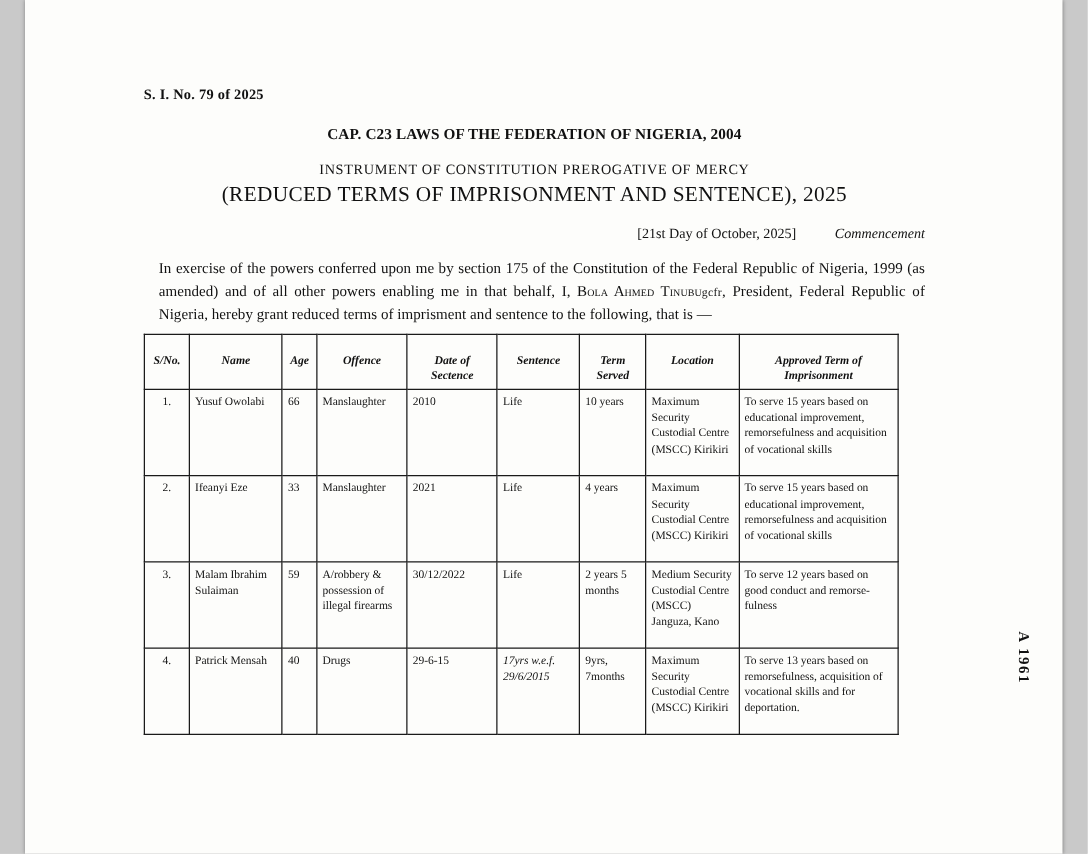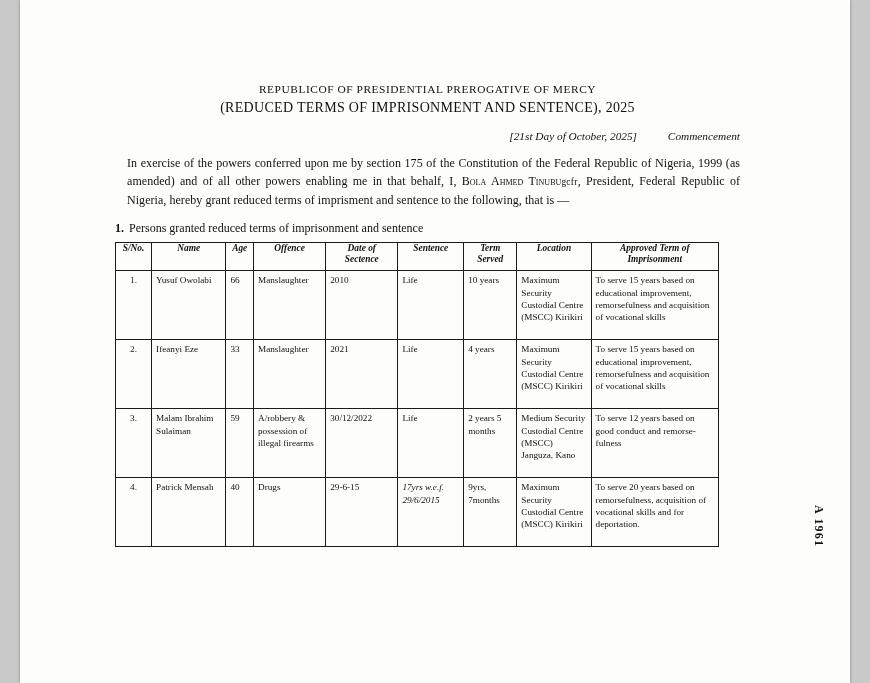--- a/index.html
+++ b/index.html
@@ -52,32 +52,31 @@
     line-height: 1.55;
     margin-top: 2px;
   }
   .title3 {
     font-size: 11.4px;
     letter-spacing: 0.55px;
     margin-top: 11px;
     line-height: 1.45;
   }
   .title4 {
-    font-size: 14px;
+    font-size: 17px;
     letter-spacing: 0.3px;
     line-height: 1.45;
   }
   .commence-row {
     margin-top: 12px;
     font-size: 11.3px;
     text-align: right;
     color: #111;
   }
   .commence-date {
-    font-style: italic;
   }
   .commence-word {
     font-style: italic;
     margin-left: 28px;
     display: inline-block;
   }
   .body-para {
     margin-top: 12px;
     font-size: 12px;
     line-height: 1.55;
@@ -112,21 +111,21 @@
     border: 1px solid #1a1a1a;
     vertical-align: top;
     padding: 3px 4px 3px 4px;
     color: #111;
   }
   table.pardon th {
     font-size: 9.4px;
     font-style: italic;
     font-weight: bold;
     line-height: 1.25;
-    padding-top: 0;
+    padding-top: 16px;
     padding-bottom: 4px;
   }
   table.pardon td {
     font-size: 9.2px;
     line-height: 1.35;
     height: 62px;
   }
   td.c-sn { text-align: center; }
   .it { font-style: italic; }
   .side-label {
@@ -139,36 +138,35 @@
     writing-mode: vertical-rl;
     letter-spacing: 1.2px;
   }
 </style>
 </head>
 <body>
 
 <div class="page">
   <div class="page-inner">
 
-
-    <div class="ctr title3">REPUBLICOF  OF  PRESIDENTIAL  PREROGATIVE  OF  MERCY</div>
+    <div class="si-no">S. I. No. 79 of 2025</div>
+
+    <div class="ctr title2">CAP. C23 LAWS OF THE FEDERATION OF NIGERIA, 2004</div>
+    <div class="ctr title3">INSTRUMENT  OF  CONSTITUTION  PREROGATIVE  OF  MERCY</div>
     <div class="ctr title4">(REDUCED TERMS OF IMPRISONMENT AND SENTENCE), 2025</div>
 
     <div class="commence-row">
       <span class="commence-date">[21st Day of October, 2025]</span>
       <span class="commence-word">Commencement</span>
     </div>
 
     <div class="body-para">
       <span>In exercise of  the powers conferred  upon me by section 175  of the Constitution of the Federal Republic of  Nigeria, 1999 (as amended) and of  all other powers enabling me in that behalf, I, </span><span class="smallcaps">Bola Ahmed Tinubu</span><span class="gcfr">gcfr</span><span>, President, Federal Republic of Nigeria, hereby grant reduced terms of imprisment and sentence to the following, that is —</span>
     </div>
 
-    <div class="list-line">
-      <span class="list-num">1.</span><span>Persons granted reduced terms of imprisonment and sentence</span>
-    </div>
 
     <table class="pardon">
       <colgroup>
         <col style="width:34px">
         <col style="width:70px">
         <col style="width:26px">
         <col style="width:68px">
         <col style="width:68px">
         <col style="width:62px">
         <col style="width:50px">
@@ -224,21 +222,21 @@
         </tr>
         <tr>
           <td class="c-sn">4.</td>
           <td>Patrick Mensah</td>
           <td>40</td>
           <td>Drugs</td>
           <td>29-6-15</td>
           <td class="it">17yrs w.e.f. 29/6/2015</td>
           <td>9yrs, 7months</td>
           <td>Maximum Security Custodial Centre (MSCC) Kirikiri</td>
-          <td>To serve 20 years based on remorsefulness, acquisition of vocational skills and for deportation.</td>
+          <td>To serve 13 years based on remorsefulness, acquisition of vocational skills and for deportation.</td>
         </tr>
       </tbody>
     </table>
 
   </div>
 
   <div class="side-label">A 1961</div>
 </div>
 
 </body></html>

